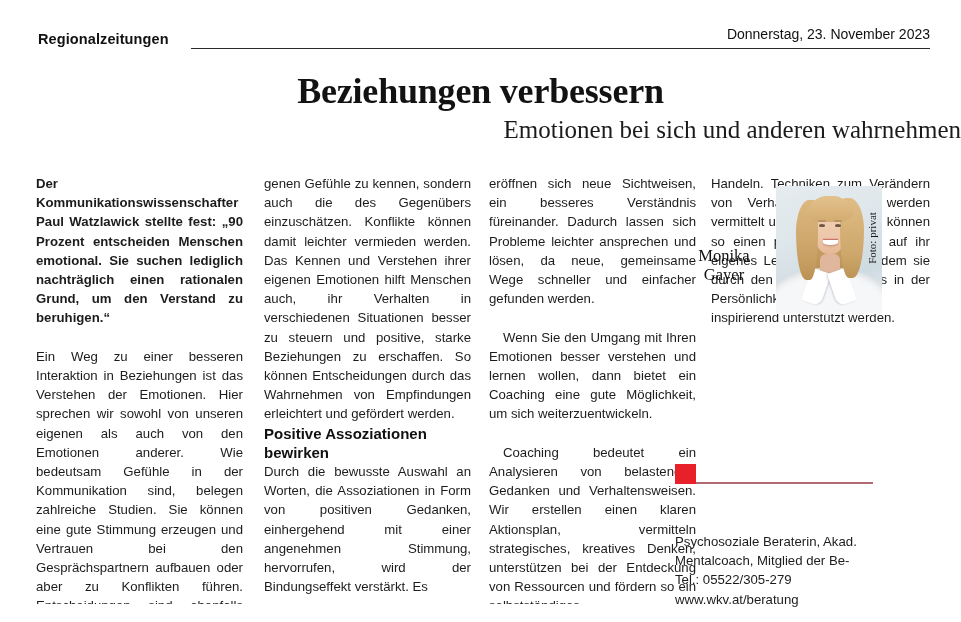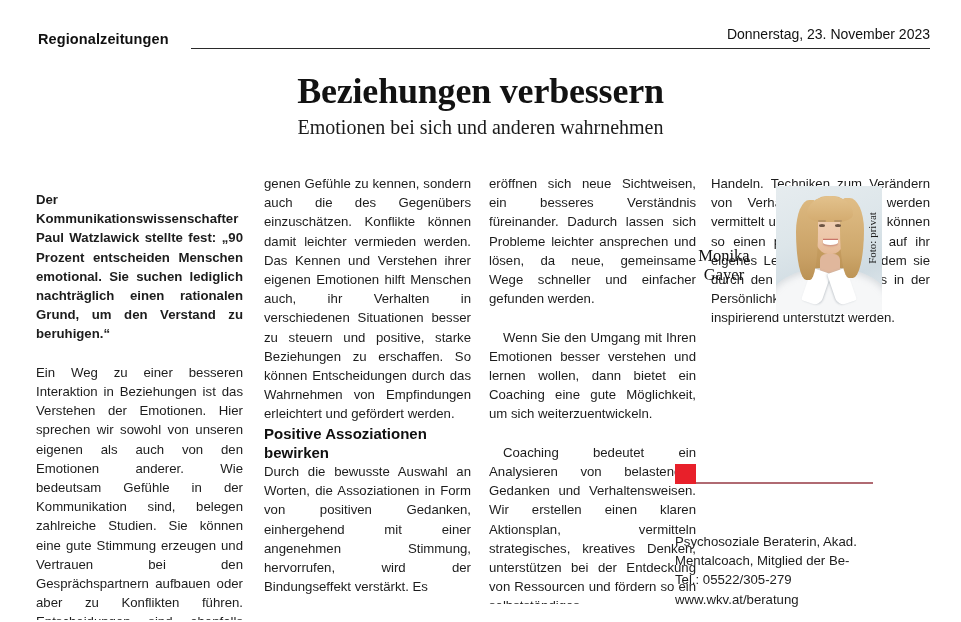--- a/index.html
+++ b/index.html
@@ -64,43 +64,44 @@
     font-family: "Liberation Serif", serif;
     font-size: 36px;
     font-weight: bold;
     line-height: 1.06;
     letter-spacing: -0.2px;
     color: #121212;
     margin: 0;
   }
   .subheadline {
     font-family: "Liberation Serif", serif;
-    font-size: 20px;
+    font-size: 25px;
     font-weight: normal;
     line-height: 1.15;
     color: #1b1b1b;
     margin: 6px 0 0 0;
+    text-align: right;
   }
 
   
   .columns {
     position: absolute;
     left: 36px;
     top: 174px;
     width: 894px;
     height: 430px;
   }
   .col {
     position: absolute;
     top: 0;
     width: 207px;
     height: 430px;
     overflow: hidden;
   }
-  .col-1 { left: 0px; margin-top: 16px; }
+  .col-1 { left: 0px; }
   .col-2 { left: 228px; }
   .col-3 { left: 453px; }
   .col-4 { left: 675px; width: 219px; }
 
   .para {
     margin: 0;
     font-size: 13.2px;
     line-height: 19.2px;
     text-align: justify;
     hyphens: manual;

